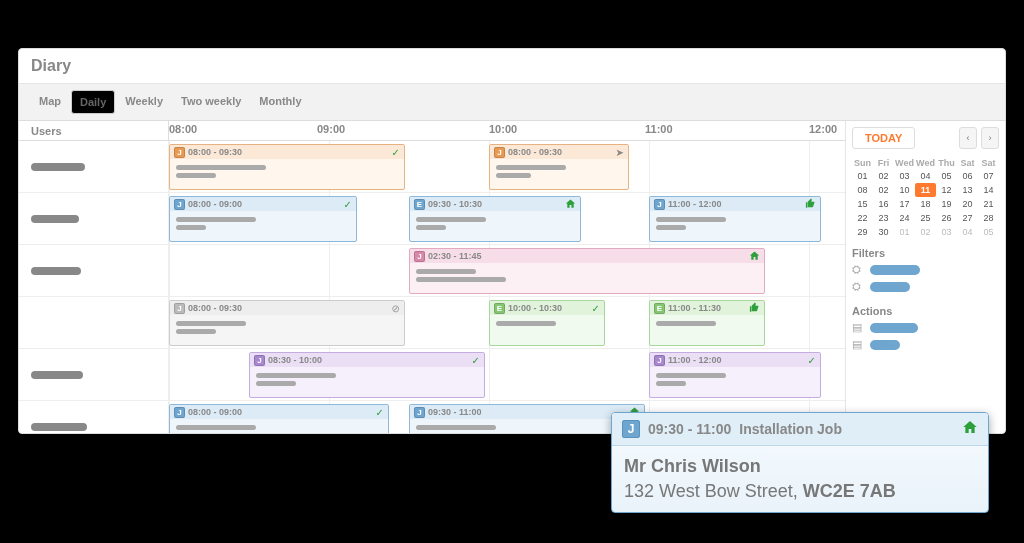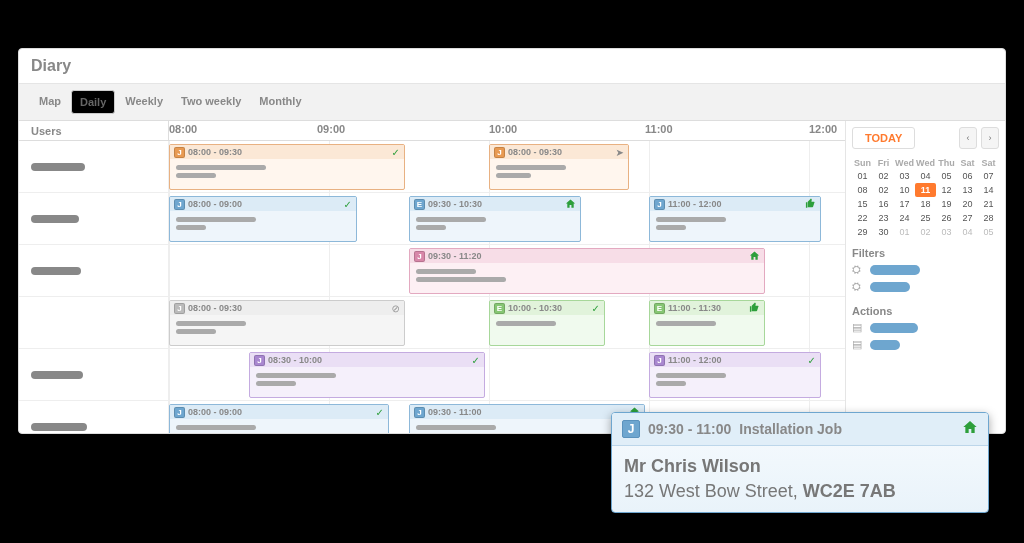--- a/index.html
+++ b/index.html
@@ -359,21 +359,21 @@
               </div>
             </div>
             <div class="row">
               <div class="user-cell">
                 <div class="redact" style="width: 50px;"></div>
               </div>
               <div class="timeline">
                 <div class="event c-pink" style="left: 240px; width: 356px; top: 3px; height: 46px;">
                   <div class="hdr">
                     <span class="tag">J</span>
-                    <span class="time">09:30 - 11:20</span>
+                    <span class="time">02:30 - 11:45</span>
                     <span class="icon" style="color: rgb(45, 159, 59);"><svg class="ic-svg" viewBox="0 0 24 24" fill="#2d9f3b">
                         <path d="M12 3l10 9h-3v9h-5v-6H10v6H5v-9H2z"></path>
                       </svg></span>
                   </div>
                   <div class="body-lines">
                     <div style="width: 60px;"></div>
                     <div style="width: 90px;"></div>
                   </div>
                 </div>
               </div>

